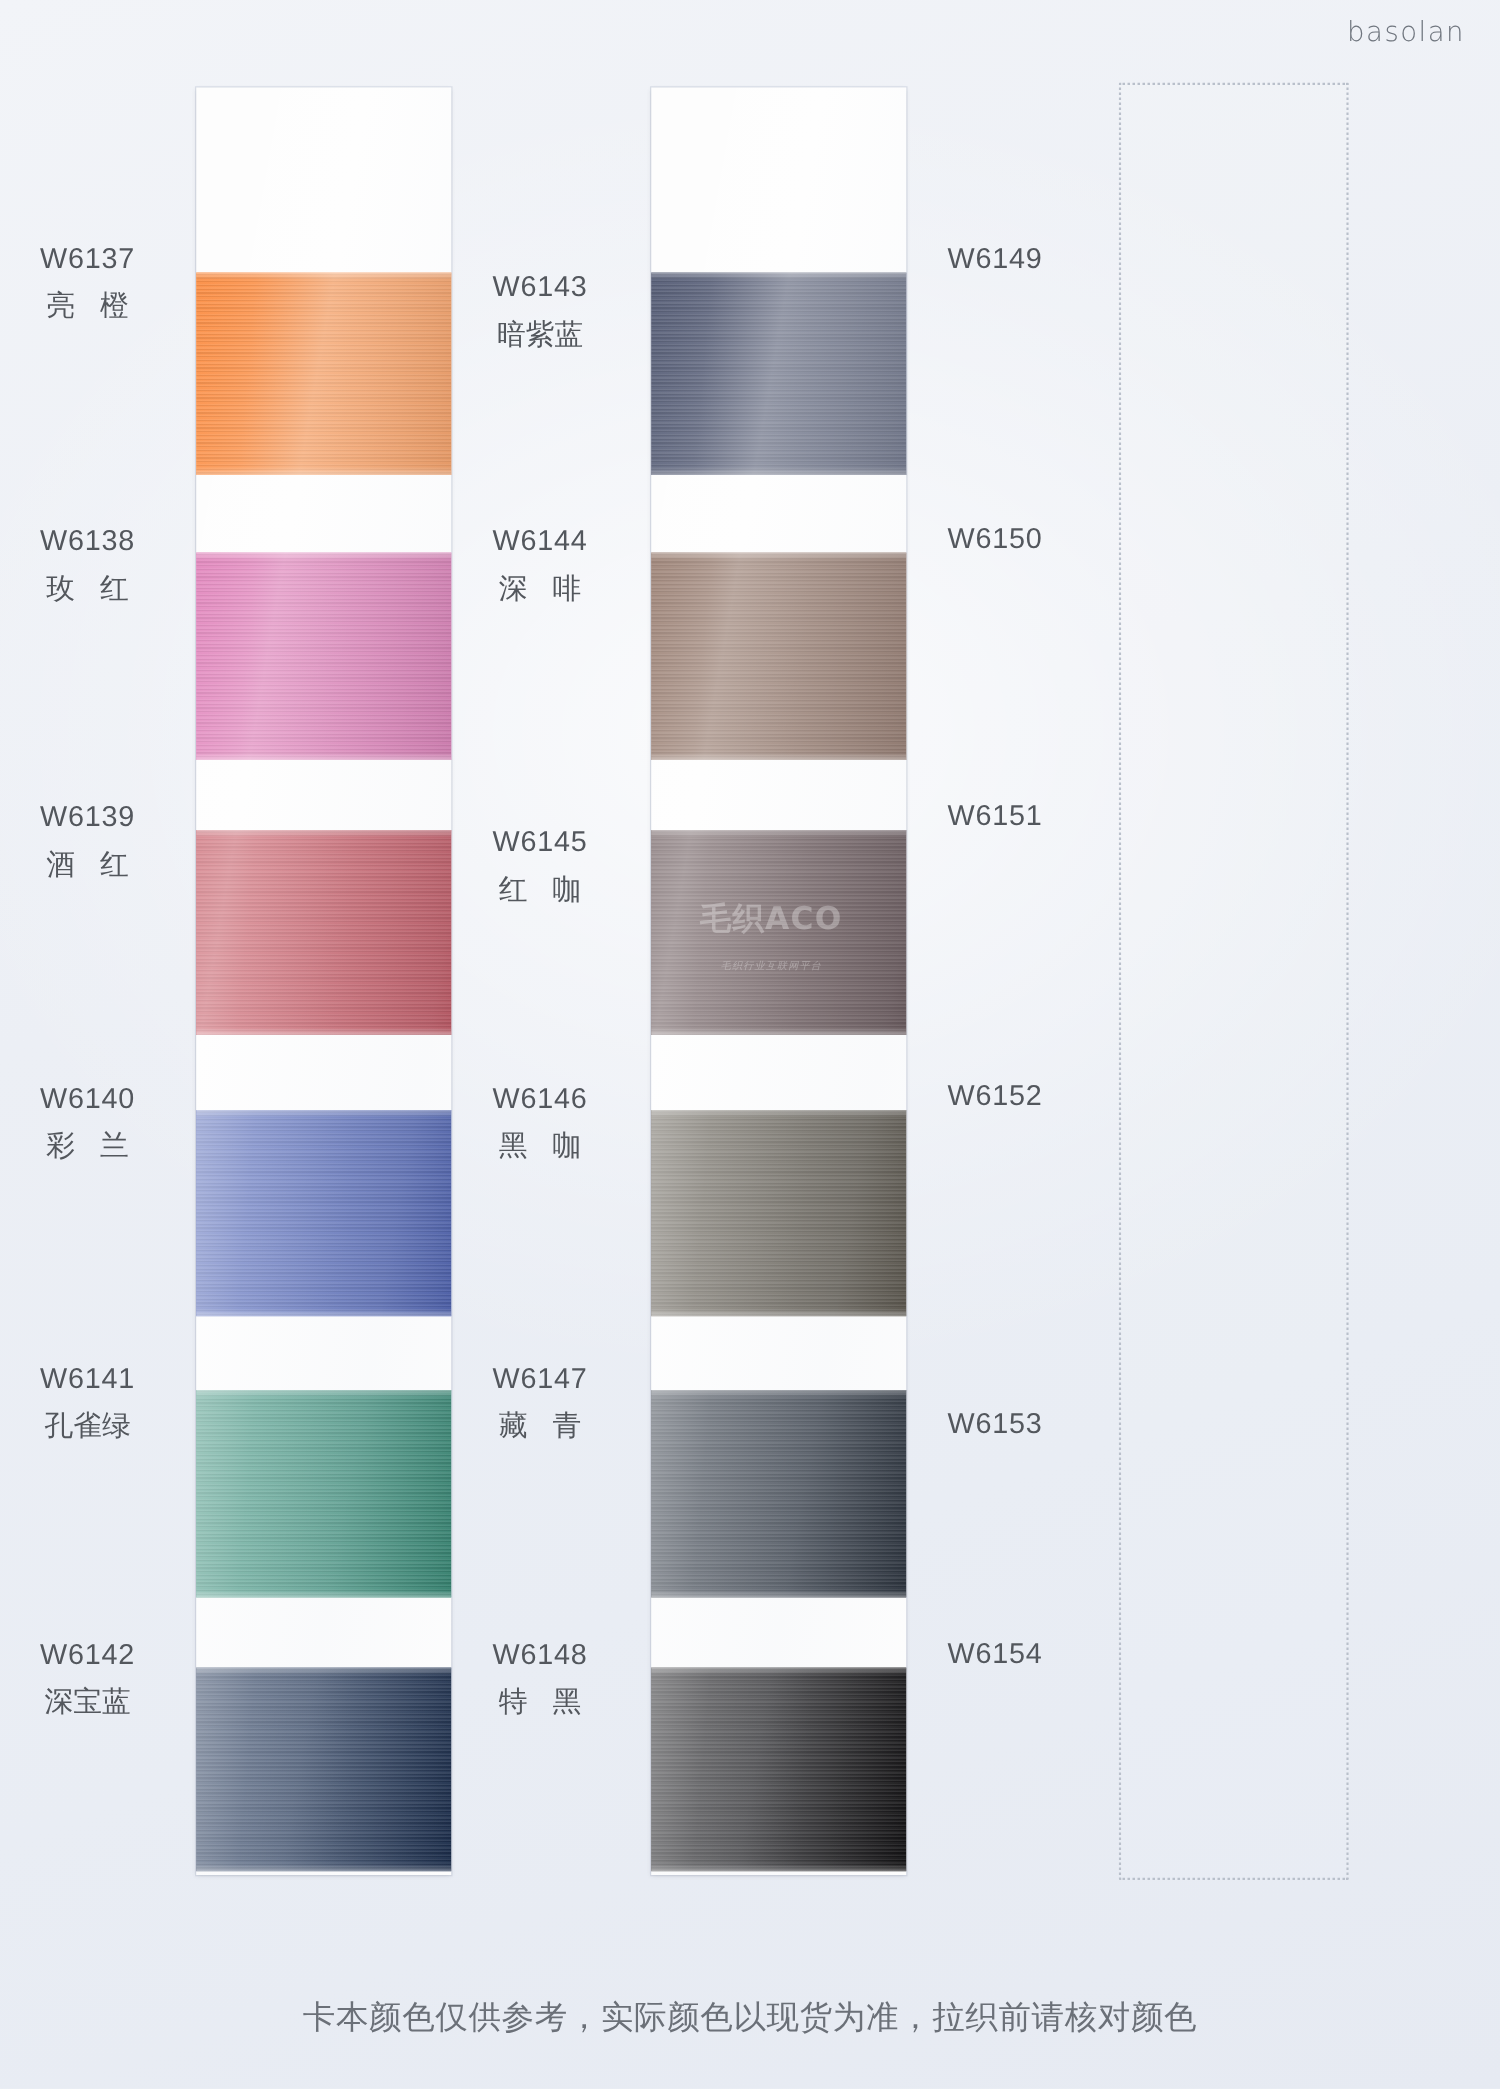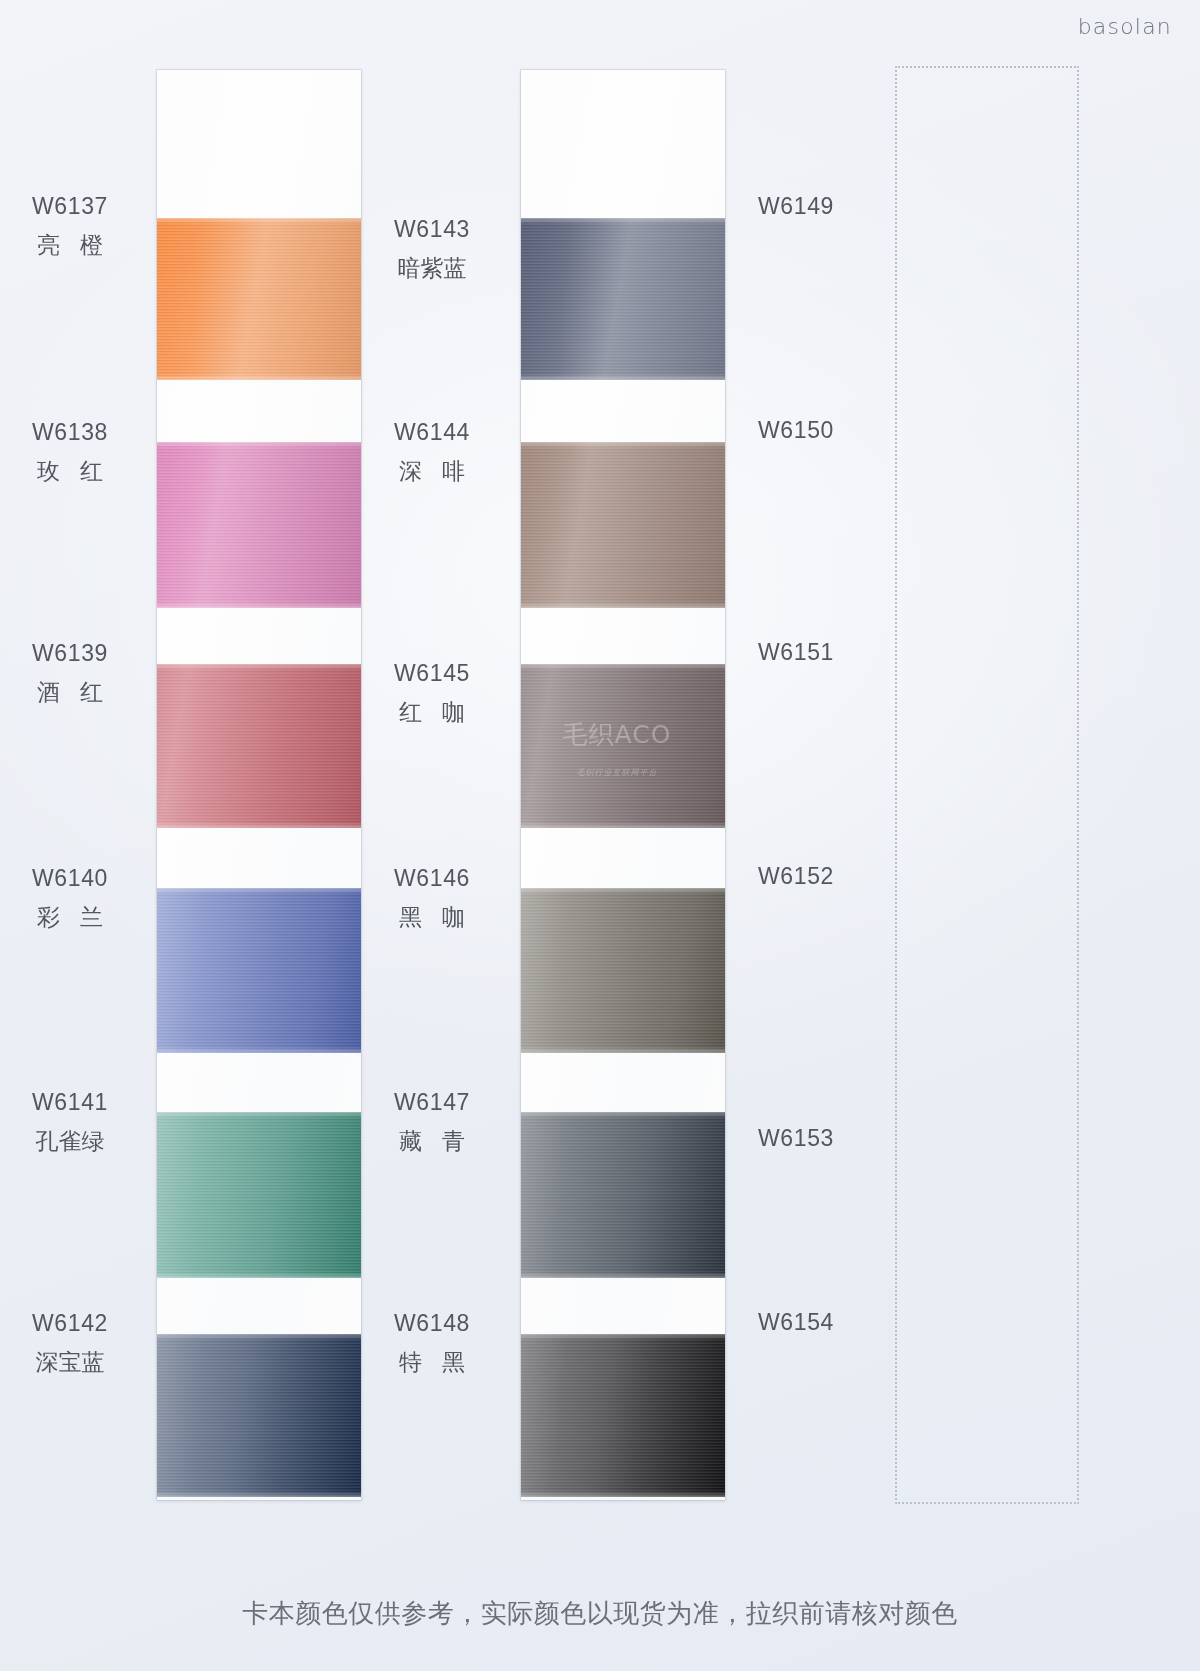--- a/index.html
+++ b/index.html
@@ -109,21 +109,21 @@
   .col-3 .label{left:716px;}
 
   .watermark{
     position:absolute;
     left:552px;top:718px;
     width:130px;text-align:center;
     color:rgba(255,255,255,0.30);
     pointer-events:none;
     font-family:"DejaVu Sans",sans-serif;
   }
-  .watermark .wm-main{font-size:25px;letter-spacing:1px;font-weight:normal;}
+  .watermark .wm-main{font-size:25px;letter-spacing:1px;font-weight:bold;}
   .watermark .wm-sub{font-size:8px;letter-spacing:1px;margin-top:16px;font-style:italic;}
 
   .footer-note{
     position:absolute;
     left:0;right:0;top:1596px;
     text-align:center;
     font-family:"DejaVu Sans",sans-serif;
     font-size:26px;
     color:#6b7078;
     letter-spacing:0.5px;

